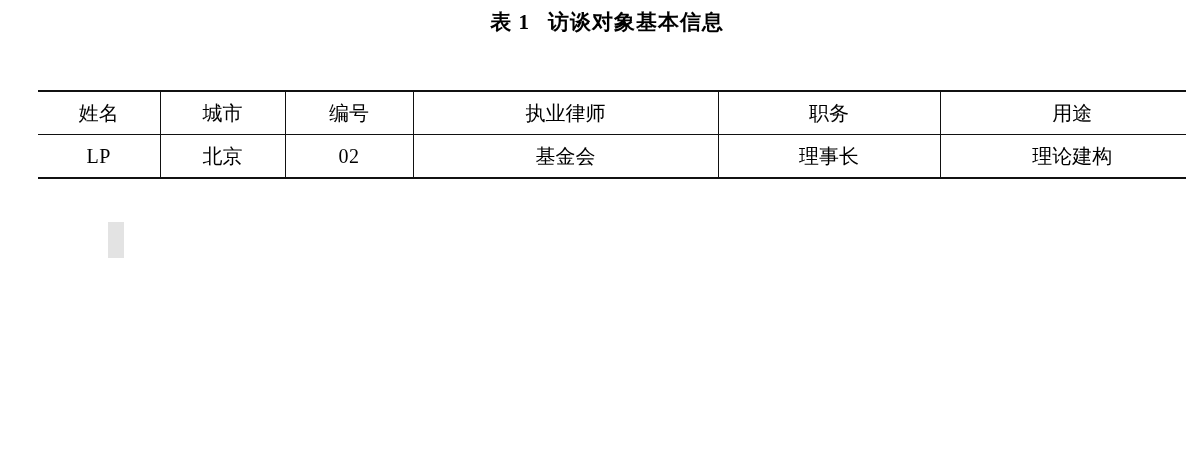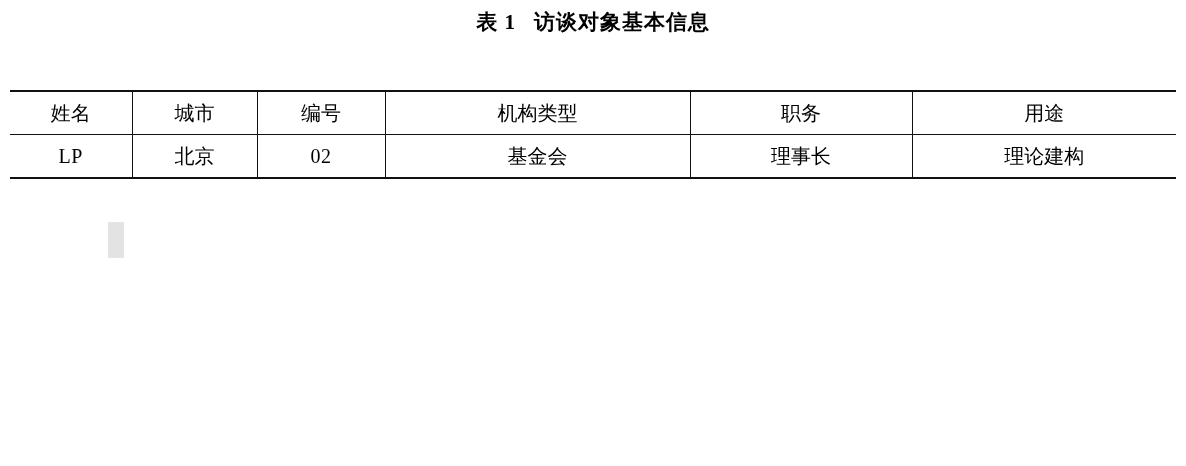--- a/index.html
+++ b/index.html
@@ -12,20 +12,21 @@
     height: 466px;
     font-family: "Liberation Serif", "DejaVu Serif", serif;
     color: #000000;
     overflow: hidden;
   }
   .page {
     position: relative;
     width: 1186px;
     height: 366px;
     box-sizing: border-box;
+    padding-left: 28px;
   }
   .table-caption {
     text-align: center;
     font-weight: bold;
     font-size: 21px;
     letter-spacing: 1px;
     padding-top: 8px;
     padding-bottom: 10px;
     font-family: "Liberation Serif", "DejaVu Serif", serif;
   }
@@ -107,21 +108,21 @@
         <col class="col-number">
         <col class="col-type">
         <col class="col-post">
         <col class="col-use">
       </colgroup>
       <thead>
         <tr>
           <th>姓名</th>
           <th>城市</th>
           <th>编号</th>
-          <th>机构类型</th>
+          <th>执业律师</th>
           <th>职务</th>
           <th>用途</th>
         </tr>
       </thead>
       <tbody>
         <tr>
           <td class="latin">LP</td>
           <td>北京</td>
           <td class="latin">02</td>
           <td>基金会</td>

